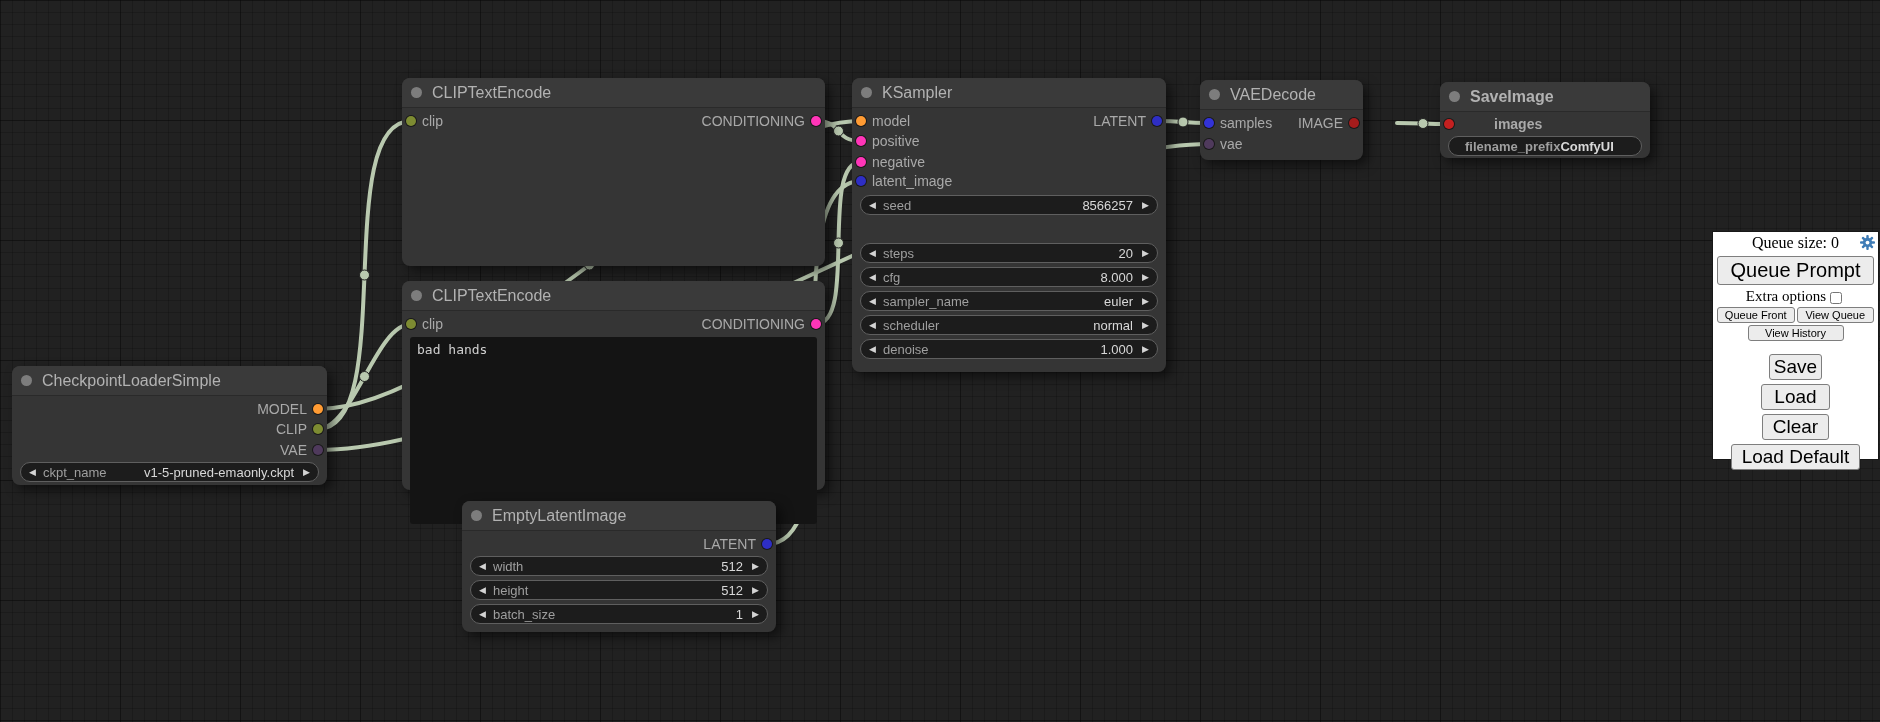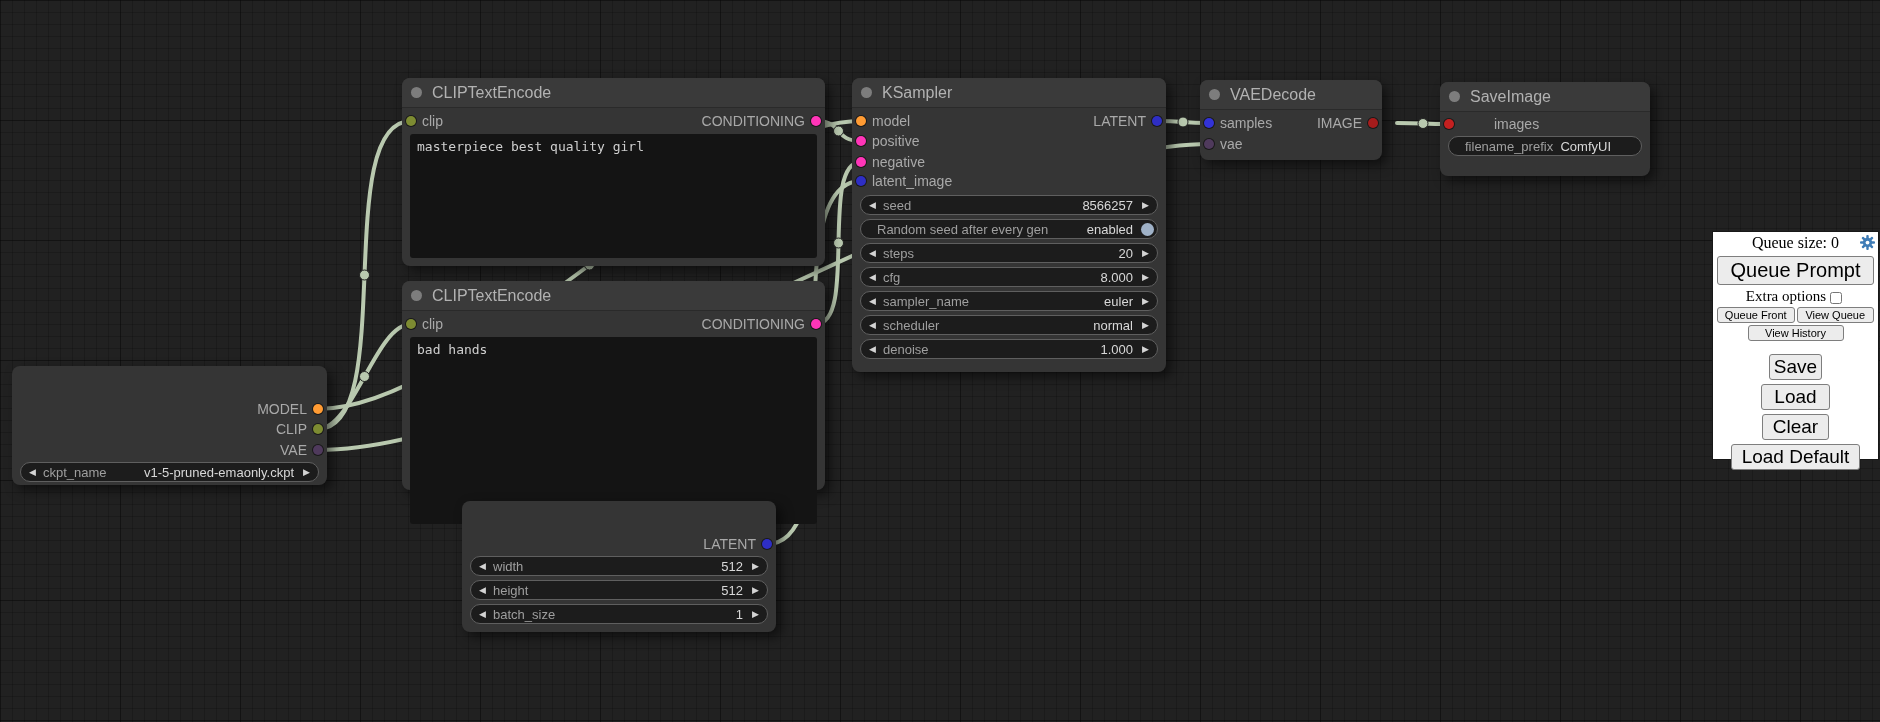--- a/index.html
+++ b/index.html
@@ -93,40 +93,40 @@
       <path d="M 767 544 C 860.7433330962795 544, 767.2566669037205 181, 861 181" class="wire"></path>
       <circle cx="814" cy="362.5" r="5" class="wire-dot"></circle>
       <path d="M 1157 121 C 1185 121, 1181 123, 1209 123" class="wire"></path>
       <circle cx="1183" cy="122" r="5" class="wire-dot"></circle>
       <path d="M 1397 123 C 1425 123, 1421 124, 1449 124" class="wire"></path>
       <circle cx="1423" cy="123.5" r="5" class="wire-dot"></circle>
     </svg>
 
   <div id="nodes">
       <div class="node" style="left: 12px; top: 366px; width: 315px; height: 119px;">
+        <div class="node-title"><span class="title-dot"></span><span>CheckpointLoaderSimple</span></div>
         <span class="slot-dot" style="right: 4px; top: 38px; background: rgb(255, 155, 51);"></span>
         <span class="slot-label out" style="right: 20px; top: 35px;">MODEL</span>
         <span class="slot-dot" style="right: 4px; top: 58px; background: rgb(125, 139, 50);"></span>
         <span class="slot-label out" style="right: 20px; top: 55px;">CLIP</span>
         <span class="slot-dot" style="right: 4px; top: 79px; background: rgb(79, 58, 92);"></span>
         <span class="slot-label out" style="right: 20px; top: 76px;">VAE</span>
         <div class="widget" style="top: 96px;">
           <span class="arrow l">◀</span>
           <span class="wlabel">ckpt_name</span>
           <span class="wvalue">v1-5-pruned-emaonly.ckpt</span>
           <span class="arrow r">▶</span>
         </div>
       </div>
       <div class="node" style="left: 402px; top: 78px; width: 423px; height: 188px;">
         <div class="node-title"><span class="title-dot"></span><span>CLIPTextEncode</span></div>
         <span class="slot-dot" style="left: 4px; top: 38px; background: rgb(125, 139, 50);"></span>
         <span class="slot-label" style="left: 20px; top: 35px;">clip</span>
         <span class="slot-dot" style="right: 4px; top: 38px; background: rgb(255, 53, 184);"></span>
         <span class="slot-label out" style="right: 20px; top: 35px;">CONDITIONING</span>
-        <div class="node-text" style="top: 56px; height: 124px;">masterpiece best quality girl</div>
       </div>
       <div class="node" style="left: 402px; top: 281px; width: 423px; height: 209px;">
         <div class="node-title"><span class="title-dot"></span><span>CLIPTextEncode</span></div>
         <span class="slot-dot" style="left: 4px; top: 38px; background: rgb(125, 139, 50);"></span>
         <span class="slot-label" style="left: 20px; top: 35px;">clip</span>
         <span class="slot-dot" style="right: 4px; top: 38px; background: rgb(255, 53, 184);"></span>
         <span class="slot-label out" style="right: 20px; top: 35px;">CONDITIONING</span>
         <div class="node-text" style="top: 56px; height: 187px;">bad hands</div>
       </div>
       <div class="node" style="left: 852px; top: 78px; width: 314px; height: 294px;">
@@ -140,25 +140,20 @@
         <span class="slot-dot" style="left: 4px; top: 98px; background: rgb(46, 46, 196);"></span>
         <span class="slot-label" style="left: 20px; top: 95px;">latent_image</span>
         <span class="slot-dot" style="right: 4px; top: 38px; background: rgb(46, 46, 196);"></span>
         <span class="slot-label out" style="right: 20px; top: 35px;">LATENT</span>
         <div class="widget" style="top: 117px;">
           <span class="arrow l">◀</span>
           <span class="wlabel">seed</span>
           <span class="wvalue">8566257</span>
           <span class="arrow r">▶</span>
         </div>
-        <div class="widget no-arrows toggle" style="top: 141px;">
-          <span class="wlabel">Random seed after every gen</span>
-          <span class="wvalue">enabled</span>
-          <span class="toggle-dot" style="background: rgb(159, 177, 199);"></span>
-        </div>
         <div class="widget" style="top: 165px;">
           <span class="arrow l">◀</span>
           <span class="wlabel">steps</span>
           <span class="wvalue">20</span>
           <span class="arrow r">▶</span>
         </div>
         <div class="widget" style="top: 189px;">
           <span class="arrow l">◀</span>
           <span class="wlabel">cfg</span>
           <span class="wvalue">8.000</span>
@@ -177,20 +172,21 @@
           <span class="arrow r">▶</span>
         </div>
         <div class="widget" style="top: 261px;">
           <span class="arrow l">◀</span>
           <span class="wlabel">denoise</span>
           <span class="wvalue">1.000</span>
           <span class="arrow r">▶</span>
         </div>
       </div>
       <div class="node" style="left: 462px; top: 501px; width: 314px; height: 131px;">
+        <div class="node-title"><span class="title-dot"></span><span>EmptyLatentImage</span></div>
         <span class="slot-dot" style="right: 4px; top: 38px; background: rgb(46, 46, 196);"></span>
         <span class="slot-label out" style="right: 20px; top: 35px;">LATENT</span>
         <div class="widget" style="top: 55px;">
           <span class="arrow l">◀</span>
           <span class="wlabel">width</span>
           <span class="wvalue">512</span>
           <span class="arrow r">▶</span>
         </div>
         <div class="widget" style="top: 79px;">
           <span class="arrow l">◀</span>
@@ -198,30 +194,30 @@
           <span class="wvalue">512</span>
           <span class="arrow r">▶</span>
         </div>
         <div class="widget" style="top: 103px;">
           <span class="arrow l">◀</span>
           <span class="wlabel">batch_size</span>
           <span class="wvalue">1</span>
           <span class="arrow r">▶</span>
         </div>
       </div>
-      <div class="node" style="left: 1200px; top: 80px; width: 182px; height: 80px;">
+      <div class="node" style="left: 1200px; top: 80px; width: 163px; height: 80px;">
         <div class="node-title"><span class="title-dot"></span><span>VAEDecode</span></div>
         <span class="slot-dot" style="left: 4px; top: 38px; background: rgb(51, 51, 216);"></span>
         <span class="slot-label" style="left: 20px; top: 35px;">samples</span>
         <span class="slot-dot" style="left: 4px; top: 59px; background: rgb(79, 58, 92);"></span>
         <span class="slot-label" style="left: 20px; top: 56px;">vae</span>
         <span class="slot-dot" style="right: 4px; top: 38px; background: rgb(165, 28, 28);"></span>
         <span class="slot-label out" style="right: 20px; top: 35px;">IMAGE</span>
       </div>
-      <div class="node" style="left: 1440px; top: 82px; width: 210px; height: 94px;">
+      <div class="node" style="left: 1440px; top: 82px; width: 210px; height: 76px; font-weight: bold;">
         <div class="node-title"><span class="title-dot"></span><span>SaveImage</span></div>
         <span class="slot-dot" style="left: 4px; top: 37px; background: rgb(196, 32, 32);"></span>
         <span class="slot-label" style="left: 20px; top: 34px; margin-left: 34px;">images</span>
         <div class="widget no-arrows" style="top: 54px;">
           <span class="wlabel">filename_prefix</span>
           <span class="wvalue">ComfyUI</span>
         </div>
       </div>
     </div>
 

